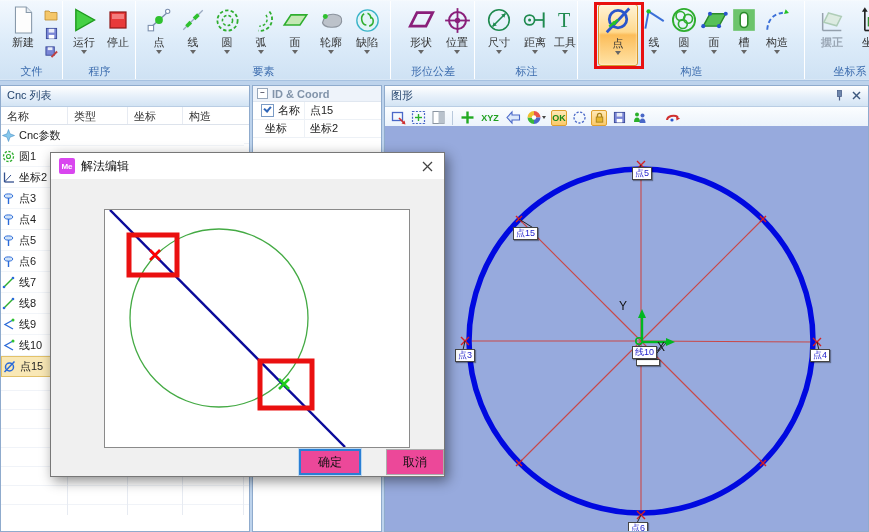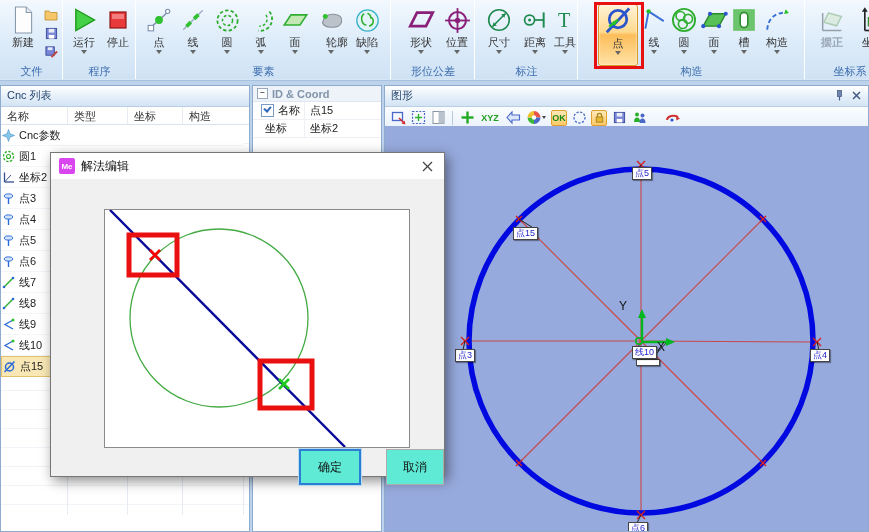--- a/index.html
+++ b/index.html
@@ -67,21 +67,21 @@
   .axis-letter{position:absolute;color:#111;font-size:12px;}
   
   .dialog{position:absolute;left:50px;top:152px;width:395px;height:325px;background:#f0f0f0;
           border:1px solid #777;box-sizing:border-box;box-shadow:3px 4px 12px rgba(0,0,0,.45);z-index:20;}
   .dtitle{height:26px;background:#fff;display:flex;align-items:center;padding:0 8px;gap:6px;}
   .dapp{width:16px;height:16px;background:#d946ef;color:#fff;border-radius:2px;font-size:8px;font-weight:bold;
         display:flex;align-items:center;justify-content:center;}
   .dtext{font-size:12px;color:#111;flex:1;}
   .dclose{width:18px;height:18px;display:flex;align-items:center;justify-content:center;color:#444;}
   .dcanvas{position:absolute;left:53px;top:56px;width:304px;height:237px;background:#fff;border:1px solid #8a8a8a;}
-  .dbtn{position:absolute;height:36px;background:#5eead4;border:1px solid #acacac;font-size:12px;color:#111;
+  .dbtn{position:absolute;height:26px;background:#ec4899;border:1px solid #acacac;font-size:12px;color:#111;
         display:flex;align-items:center;justify-content:center;box-sizing:border-box;}
   .dbtn.focus{border:1px solid #2a7fd4;box-shadow:0 0 0 1px #2a7fd4 inset, 0 0 0 1px #bcd9f2;}
   svg{display:block;}
 </style>
 </head>
 <body>
 
 <div class="screen">
 
   <div class="ribbon">
@@ -188,21 +188,21 @@
       </div>
       <div class="bigbtn" style="left:144px;width:30px;">
         <div class="bicon">
           <svg width="27" height="27" viewBox="0 0 24 24">
               <path d="M8 7 L22 7 L16 16 L2 16 z" fill="#c4e8b4" stroke="#2fae2f" stroke-width="1.4"></path>
             </svg>
         </div>
         <div class="blabel">面</div>
         <div class="barrow"></div>
       </div>
-      <div class="bigbtn" style="left:178px;width:34px;text-align:right;">
+      <div class="bigbtn" style="left:178px;width:34px;">
         <div class="bicon">
           <svg width="27" height="27" viewBox="0 0 24 24">
               <path d="M4 14 q2 -8 10 -7.5 q8 0.5 7 6.5 q-1 5.5 -9.5 5 q-6.5 -0.5 -7.5 -4z" fill="#bcc2ca" stroke="#8b939d"></path>
               <circle cx="6.5" cy="8.5" r="2.2" fill="#2fc12f"></circle>
             </svg>
         </div>
         <div class="blabel">轮廓</div>
         <div class="barrow"></div>
       </div>
       <div class="bigbtn" style="left:214px;width:34px;text-align:center;">

